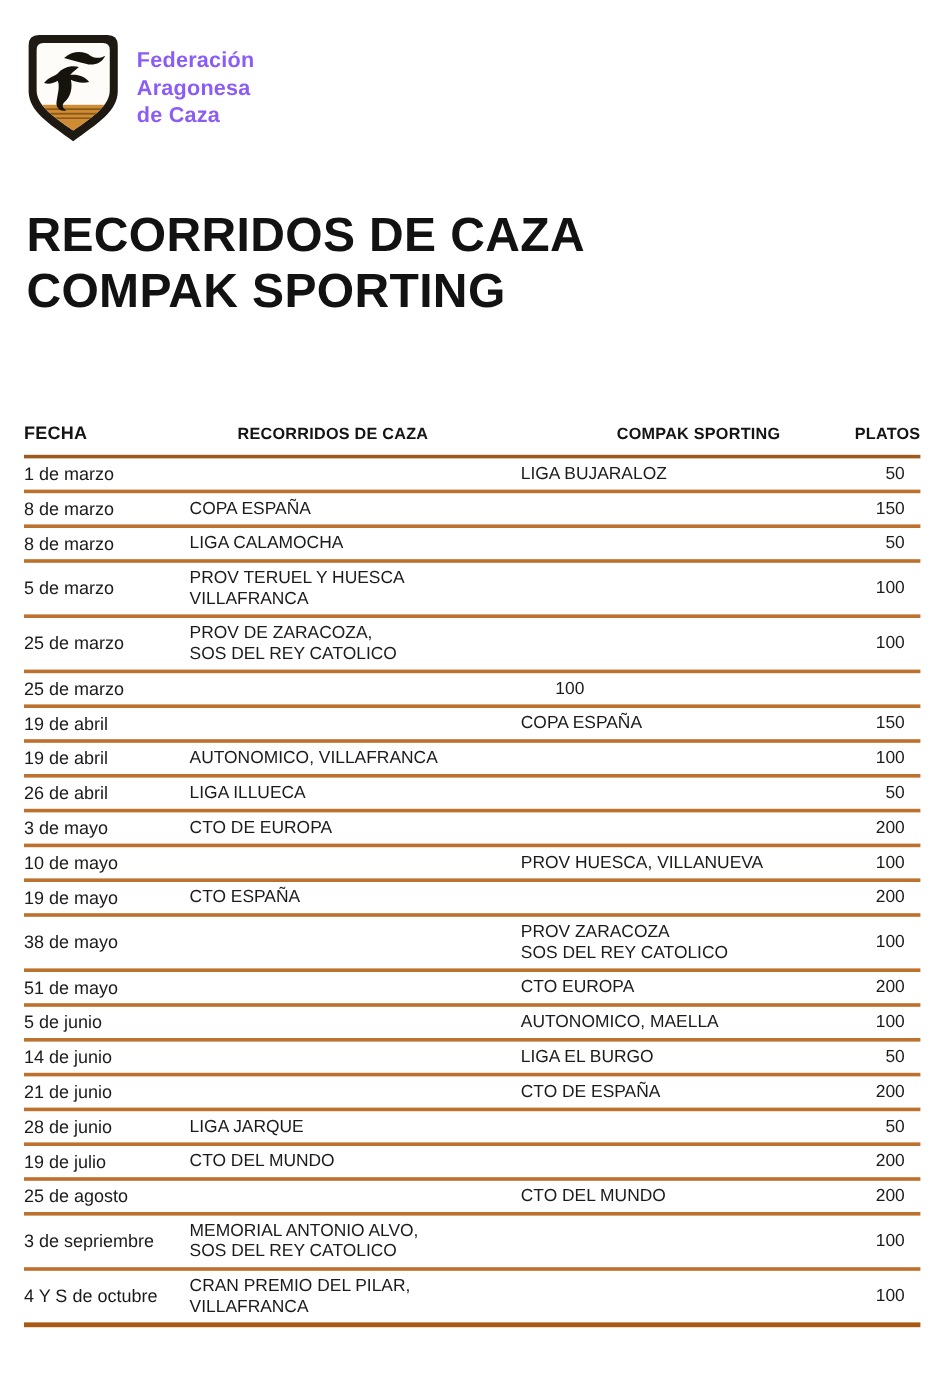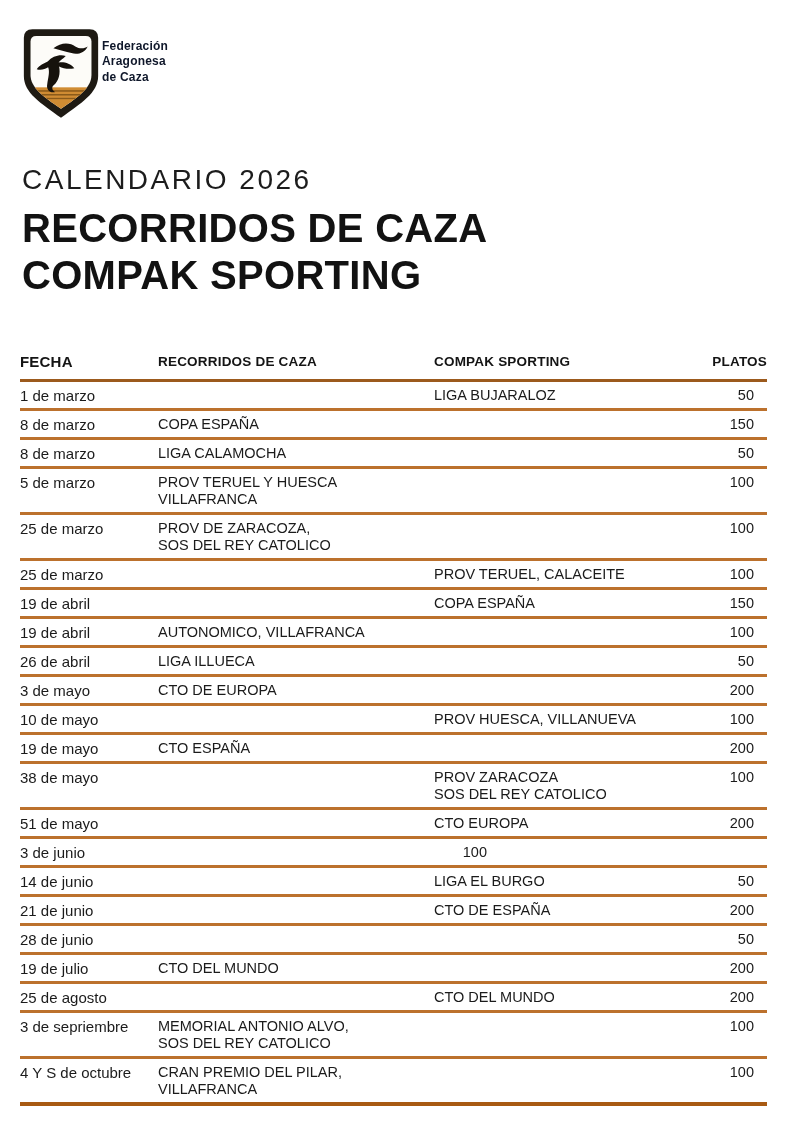--- a/index.html
+++ b/index.html
@@ -9,44 +9,44 @@
     width:789px; height:1144px;
     background:#ffffff;
     font-family:"Liberation Sans", sans-serif;
     color:#1a1a1a;
     overflow:hidden;
   }
   
   .logo-block { position:absolute; top:26px; left:21px; display:flex; align-items:flex-start; }
   .logo-shield { width:80px; height:96px; display:block; }
   .org-name {
-    margin-left:1px; margin-top:13px;
-    font-size:12px; font-weight:700; line-height:1.28; color:#0f172a;
+    margin-left:13px; margin-top:13px;
+    font-size:18px; font-weight:700; line-height:1.28; color:#8b5cf6;
     letter-spacing:0.2px;
   }
   
   .heading { position:absolute; left:22px; top:164px; }
   .kicker {
     font-size:28px; font-weight:400; letter-spacing:2.5px; color:#1c1c1c;
   }
   .main-title {
     margin-top:9px;
     font-size:40px; font-weight:800; line-height:1.18; letter-spacing:0.3px;
     color:#121212;
   }
   
   .cal-table { position:absolute; left:20px; right:22px; top:350px; }
   .thead {
     display:flex; align-items:flex-end;
     padding:3px 0 9px 0;
     border-bottom:3px solid var(--line-head);
-    font-size:13.5px; font-weight:700; letter-spacing:0.2px; color:#141414;
+    font-size:13.5px; font-weight:700; letter-spacing:0.2px; color:#141414;gap:40px;
   }
   .trow {
-    display:flex; 
+    display:flex; align-items:center;
     padding:4.5px 0;
     border-bottom:3px solid var(--line);
     font-size:14.5px; color:#1b1b1b;
   }
   .trow:last-child { border-bottom:4px solid var(--line-strong); }
   .cell { white-space:pre-line; line-height:17px; }
   .c-fecha  { width:138px; flex:none; font-size:15px; }
   .c-rec    { width:276px; flex:none; }
   .c-comp   { flex:1; }
   .c-span   { flex:1; text-align:center; }
@@ -81,21 +81,20 @@
       </g>
     </svg>
     <div class="org-name">
       <div>Federación</div>
       <div>Aragonesa</div>
       <div>de Caza</div>
     </div>
   </div>
 
   <div class="heading">
-    <div class="kicker">CALENDARIO 2026</div>
     <div class="main-title">
       <div>RECORRIDOS DE CAZA</div>
       <div>COMPAK SPORTING</div>
     </div>
   </div>
 
   <div class="cal-table">
     <div class="thead">
       <div class="cell c-fecha">FECHA</div>
       <div class="cell c-rec">RECORRIDOS DE CAZA</div>
@@ -131,21 +130,20 @@
         <div class="trow">
           <div class="cell c-fecha">25 de marzo</div>
           <div class="cell c-rec">PROV DE ZARACOZA,
 SOS DEL REY CATOLICO</div>
           <div class="cell c-comp"></div>
           <div class="cell c-platos">100</div>
         </div>
         <div class="trow">
           <div class="cell c-fecha">25 de marzo</div>
           <div class="cell c-rec"></div>
-          <div class="cell c-comp">PROV TERUEL, CALACEITE</div>
           <div class="cell c-platos">100</div>
         </div>
         <div class="trow">
           <div class="cell c-fecha">19 de abril</div>
           <div class="cell c-rec"></div>
           <div class="cell c-comp">COPA ESPAÑA</div>
           <div class="cell c-platos">150</div>
         </div>
         <div class="trow">
           <div class="cell c-fecha">19 de abril</div>
@@ -184,38 +182,40 @@
 SOS DEL REY CATOLICO</div>
           <div class="cell c-platos">100</div>
         </div>
         <div class="trow">
           <div class="cell c-fecha">51 de mayo</div>
           <div class="cell c-rec"></div>
           <div class="cell c-comp">CTO EUROPA</div>
           <div class="cell c-platos">200</div>
         </div>
         <div class="trow">
-          <div class="cell c-fecha">3 de junio</div>
-          <div class="cell c-rec"></div>
+          <div class="cell c-fecha">5 de junio</div>
+          <div class="cell c-rec"></div>
+          <div class="cell c-comp">AUTONOMICO, MAELLA</div>
           <div class="cell c-platos">100</div>
         </div>
         <div class="trow">
           <div class="cell c-fecha">14 de junio</div>
           <div class="cell c-rec"></div>
           <div class="cell c-comp">LIGA EL BURGO</div>
           <div class="cell c-platos">50</div>
         </div>
         <div class="trow">
           <div class="cell c-fecha">21 de junio</div>
           <div class="cell c-rec"></div>
           <div class="cell c-comp">CTO DE ESPAÑA</div>
           <div class="cell c-platos">200</div>
         </div>
         <div class="trow">
           <div class="cell c-fecha">28 de junio</div>
+          <div class="cell c-rec">LIGA JARQUE</div>
           <div class="cell c-comp"></div>
           <div class="cell c-platos">50</div>
         </div>
         <div class="trow">
           <div class="cell c-fecha">19 de julio</div>
           <div class="cell c-rec">CTO DEL MUNDO</div>
           <div class="cell c-comp"></div>
           <div class="cell c-platos">200</div>
         </div>
         <div class="trow">

